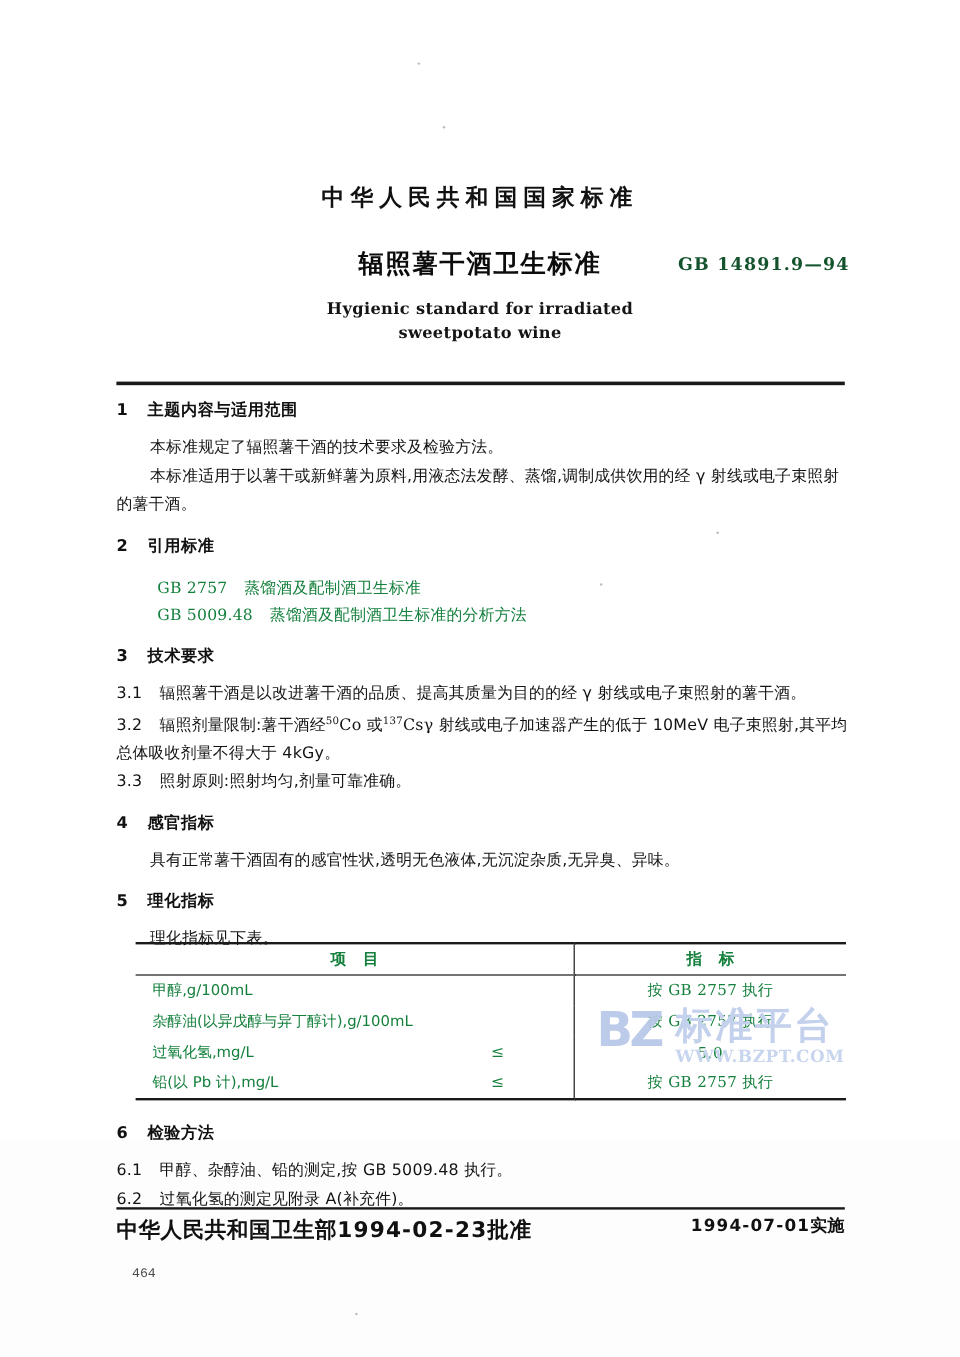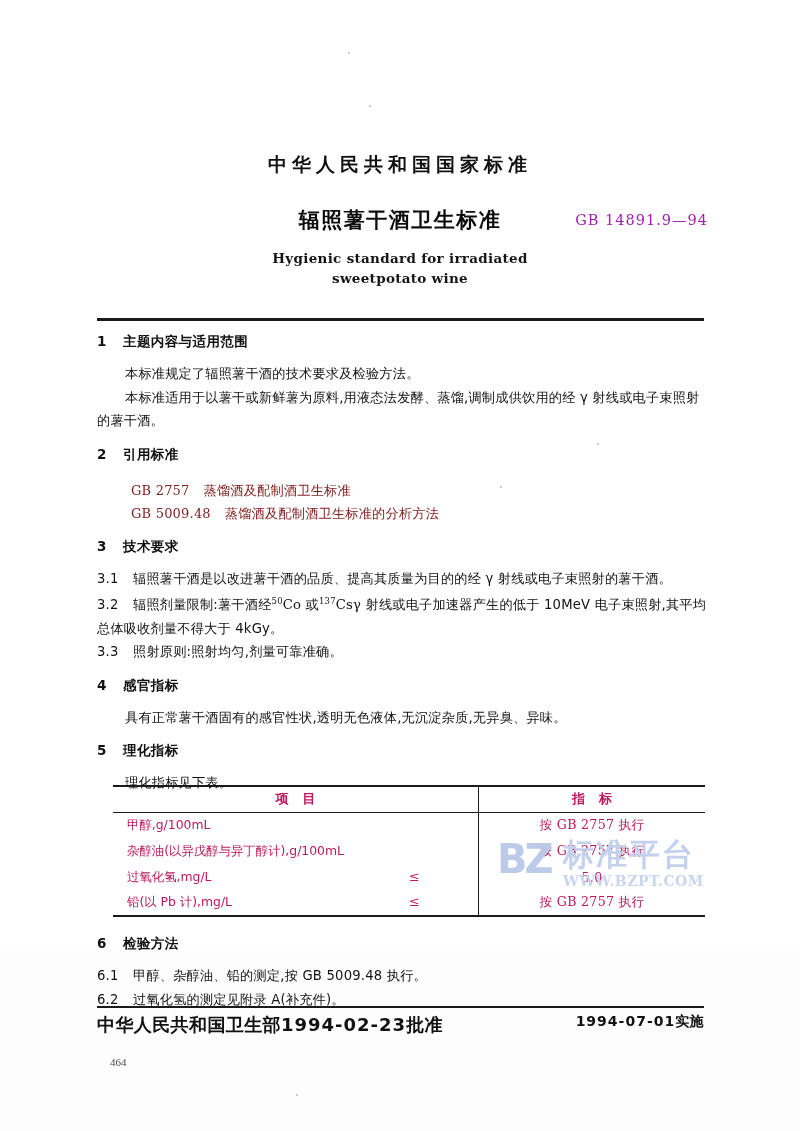--- a/index.html
+++ b/index.html
@@ -53,23 +53,23 @@
     font-size: 21px;
     font-weight: 700;
     letter-spacing: 1.5px;
     color: #0c0c0c;
   }
   .std-no {
     position: absolute;
     right: 92px; top: 212px;
     font-family: "DejaVu Serif", "Liberation Serif", serif;
     font-size: 14.5px;
-    font-weight: 400;
+    font-weight: 700;
     letter-spacing: 1px;
-    color: #a21caf;
+    color: #14532d;
   }
   .en-title {
     position: absolute;
     left: 0; top: 248px;
     width: 800px;
     text-align: center;
     font-family: "DejaVu Serif", "Liberation Serif", serif;
     font-size: 13.5px;
     font-weight: 700;
     letter-spacing: 0.3px;
@@ -130,21 +130,21 @@
   }
   .clause .cnum {
     display: inline-block;
     width: 36px;
     font-family: "DejaVu Sans", "Liberation Sans", sans-serif;
   }
   .ref-list { margin: 0; padding: 0; }
   .ref-item {
     font-size: 13.2px;
     line-height: 23px;
-    color: #7f1d1d;
+    color: #15803d;
     padding-left: 34px;
   }
   .ref-item .code {
     font-family: "DejaVu Serif", "Liberation Serif", serif;
     font-size: 13px;
     letter-spacing: 0.2px;
   }
   .ref-item .name { margin-left: 14px; letter-spacing: 0.2px; }
   .gap-s { height: 9px; }
   .gap-m { height: 13px; }
@@ -162,21 +162,21 @@
   .tbl-wrap {
     position: absolute;
     left: 113px;
     top: 785px;
     width: 592px;
   }
   .ptable {
     width: 592px;
     border-collapse: collapse;
     font-size: 12.4px;
-    color: #be185d;
+    color: #15803d;
   }
   .ptable th, .ptable td {
     padding: 0;
     border: none;
   }
   .ptable thead tr { height: 26px; }
   .ptable thead th {
     border-top: 2.2px solid #1a1a1a;
     border-bottom: 1.2px solid #1a1a1a;
     font-weight: 700;
@@ -265,21 +265,21 @@
     right: 96px; top: 1013px;
     font-size: 14px;
     font-weight: 700;
     color: #111;
     letter-spacing: 0.4px;
   }
   .foot-right .date { font-family: "DejaVu Sans", "Liberation Sans", sans-serif; letter-spacing: 1px; }
   .pageno {
     position: absolute;
     left: 110px; top: 1056px;
-    font-family: Liberation Serif, serif;
+    font-family: Liberation Mono, monospace;
     font-size: 11px;
     color: #4a4a4a;
   }
 </style>
 </head>
 <body>
 
 <div class="page">
   <div class="sheet">
 

